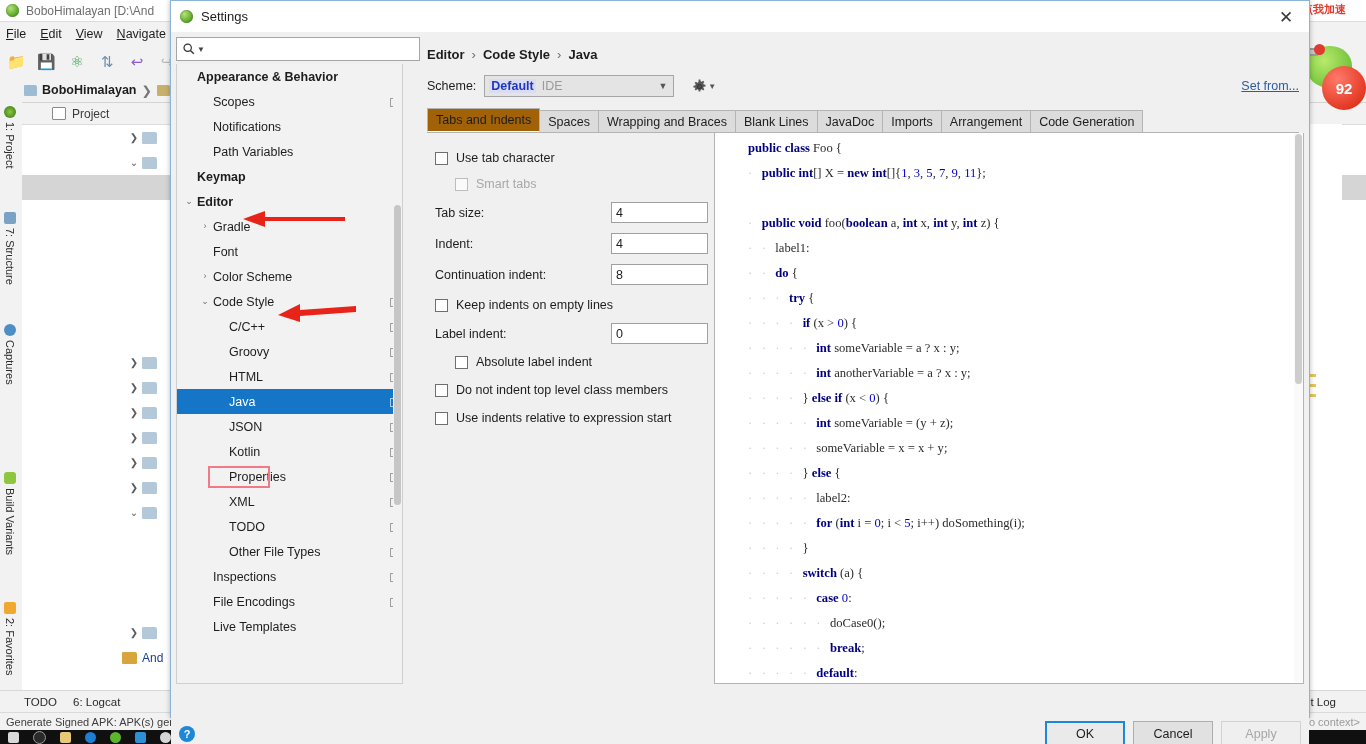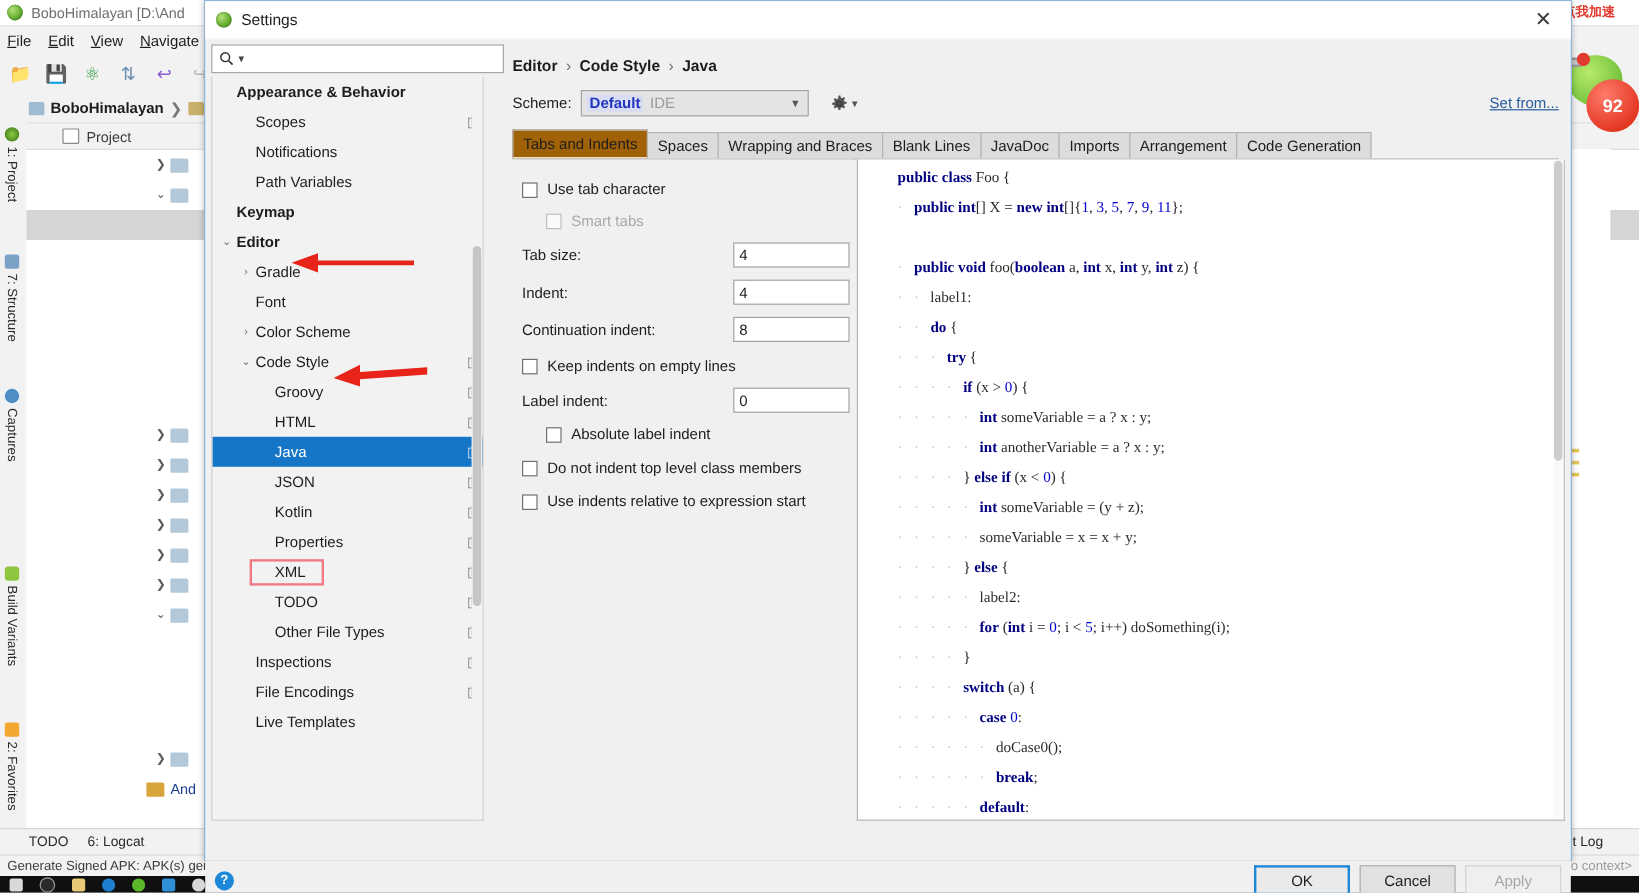--- a/index.html
+++ b/index.html
@@ -372,20 +372,25 @@
             <span class="tchev" style="margin-left: 20px;">›</span>
             <span class="tlabel">Color Scheme</span>
           </div>
           <div class="trow">
             <span class="tchev" style="margin-left: 20px;">⌄</span>
             <span class="tlabel">Code Style</span>
             <span class="copy-ico"></span>
           </div>
           <div class="trow">
             <span class="tchev" style="margin-left: 36px;"></span>
+            <span class="tlabel">C/C++</span>
+            <span class="copy-ico"></span>
+          </div>
+          <div class="trow">
+            <span class="tchev" style="margin-left: 36px;"></span>
             <span class="tlabel">Groovy</span>
             <span class="copy-ico"></span>
           </div>
           <div class="trow">
             <span class="tchev" style="margin-left: 36px;"></span>
             <span class="tlabel">HTML</span>
             <span class="copy-ico"></span>
           </div>
           <div class="trow selected">
             <span class="tchev" style="margin-left: 36px;"></span>

